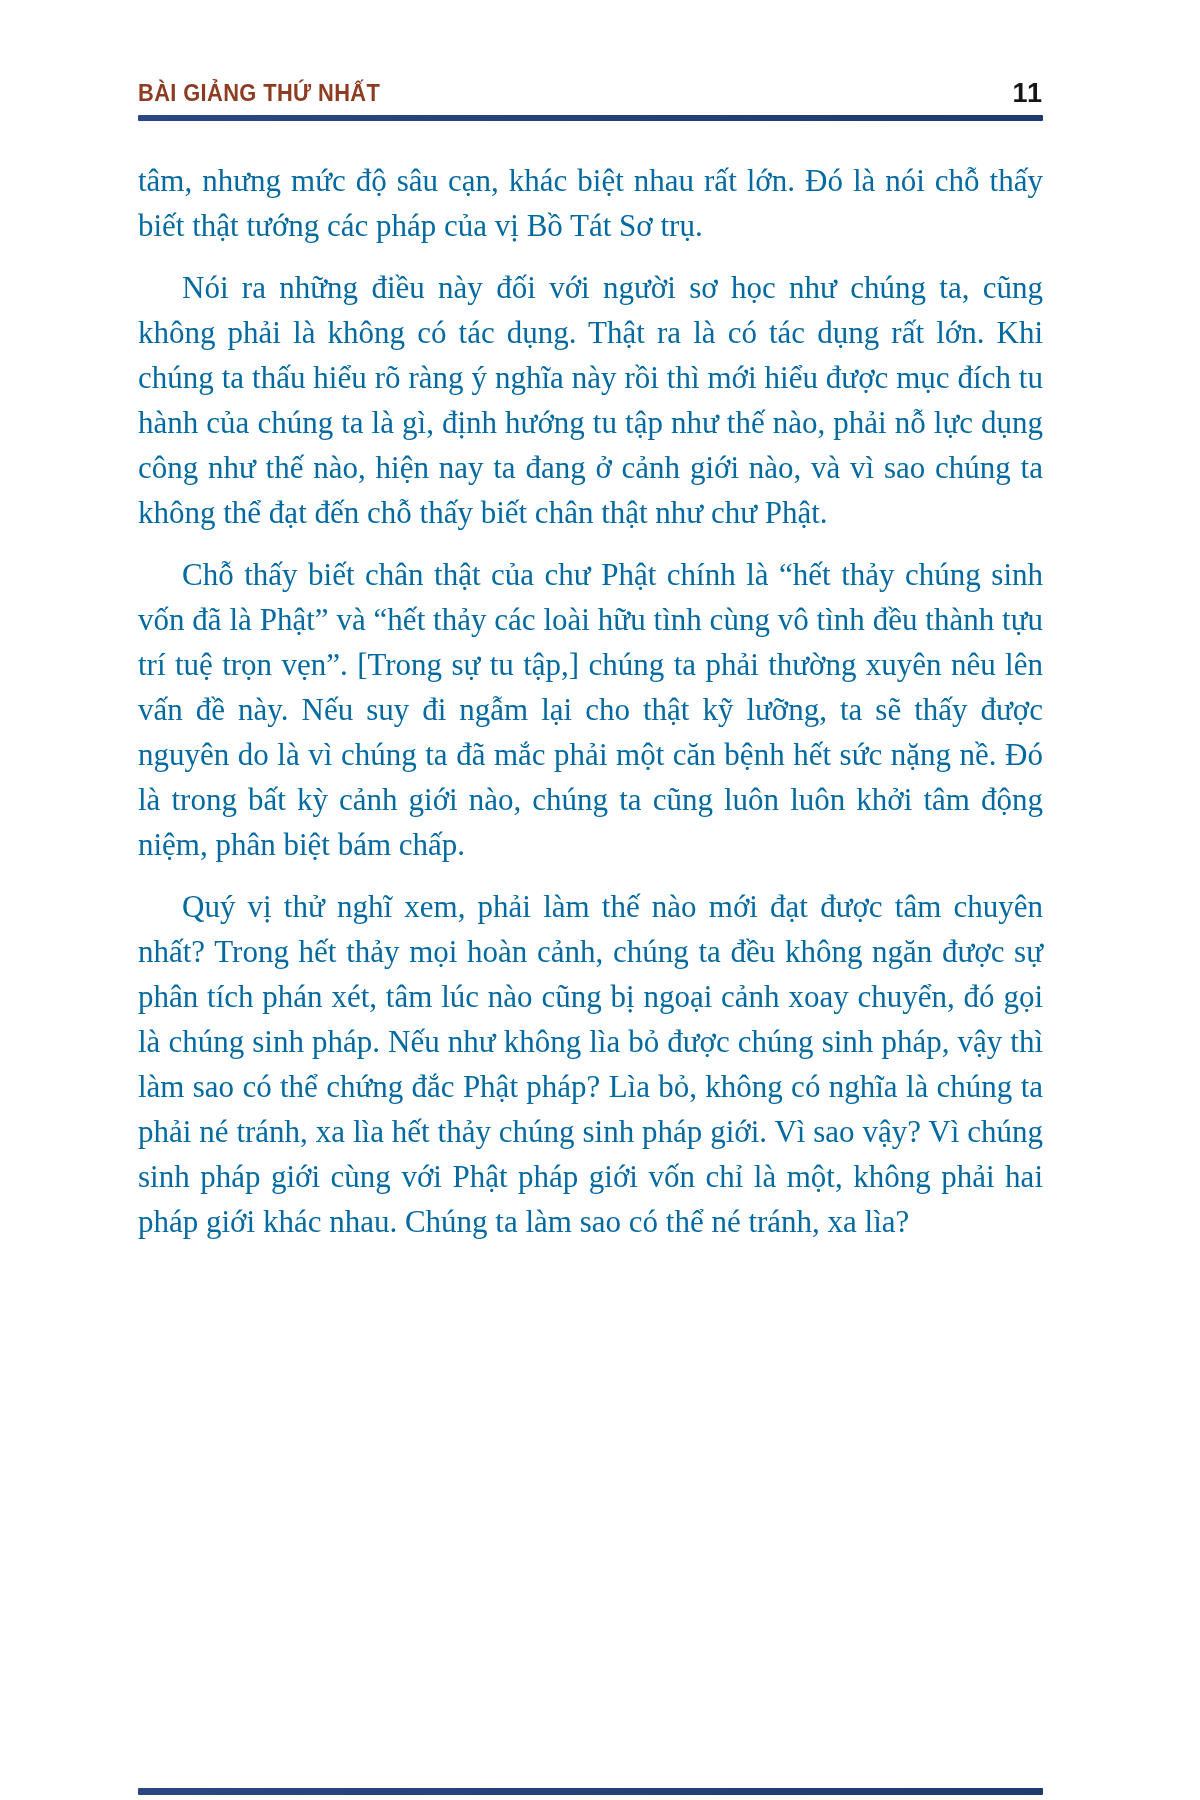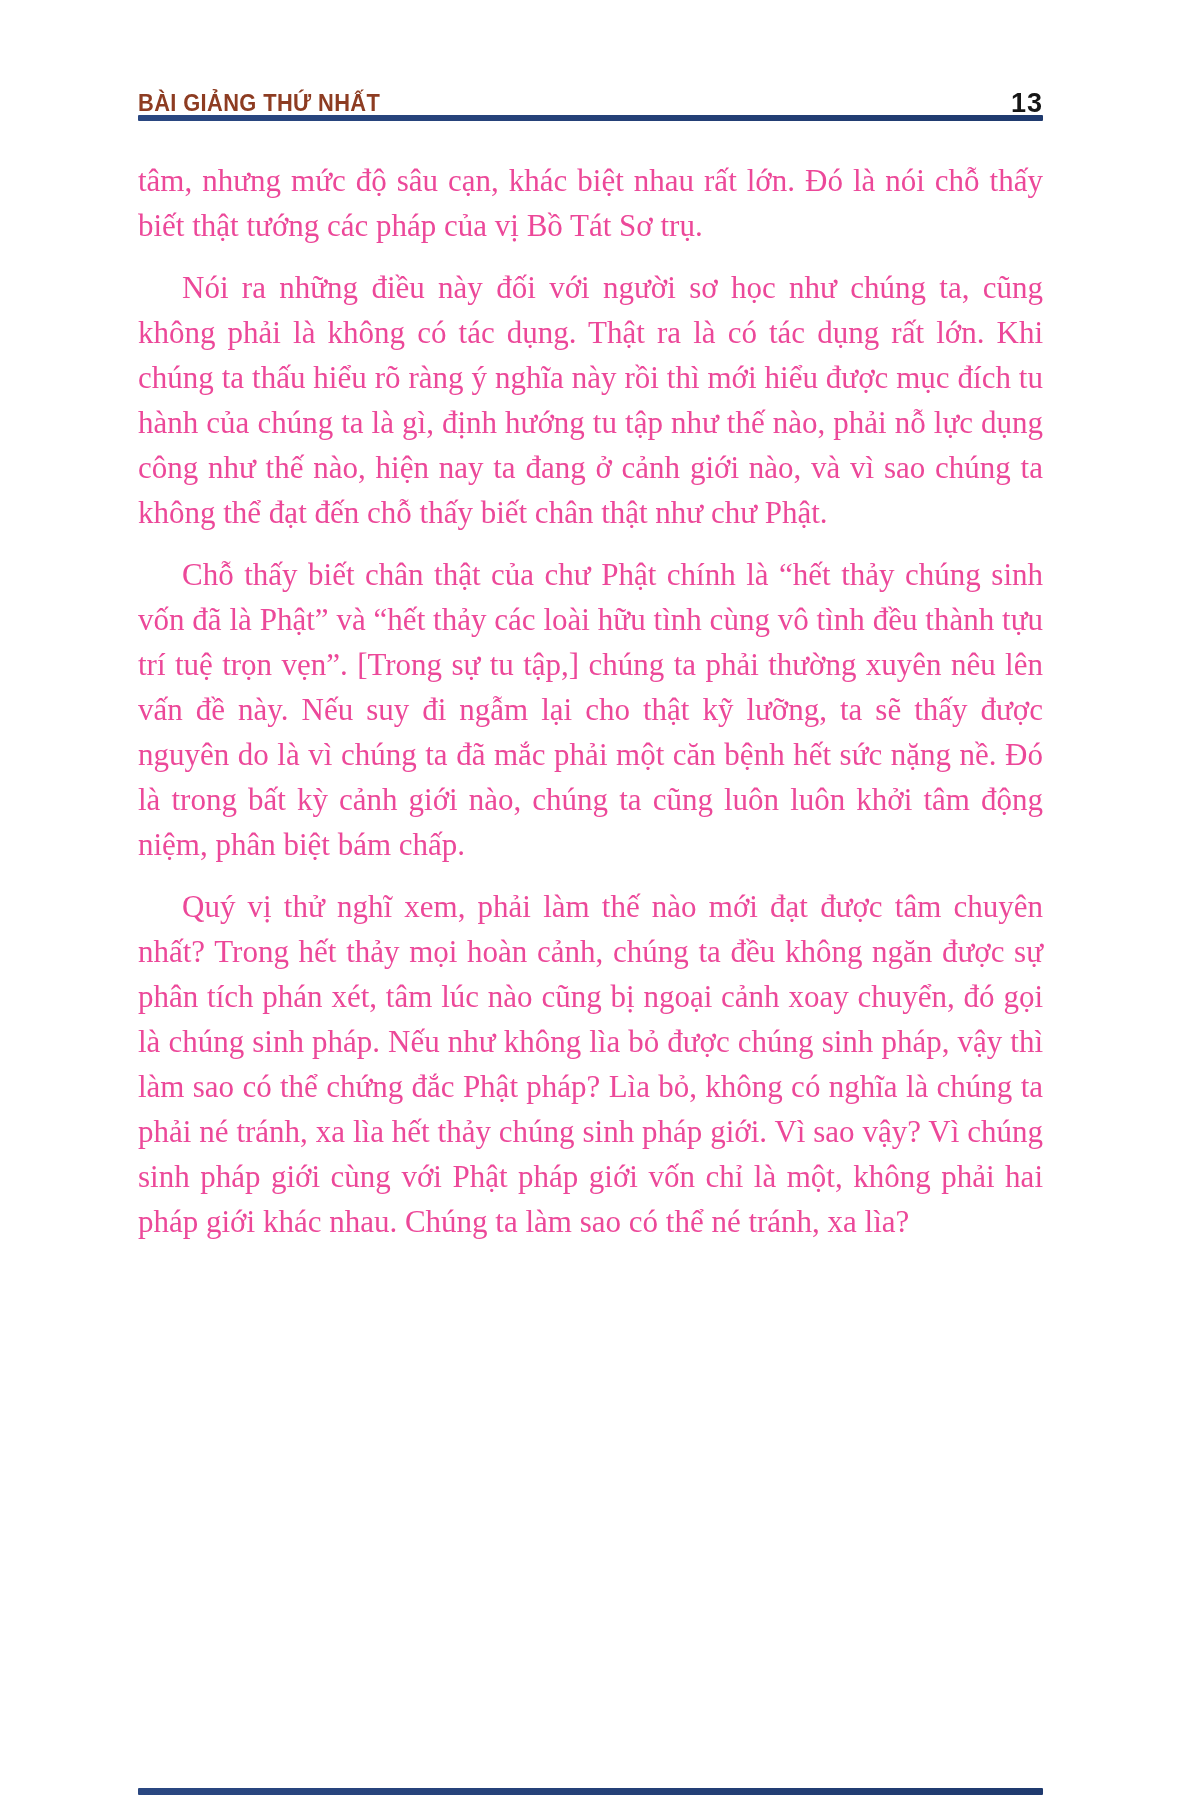--- a/index.html
+++ b/index.html
@@ -12,21 +12,21 @@
     width: 1200px;
     height: 1800px;
     background: #ffffff;
     overflow: hidden;
     font-family: "Liberation Serif", serif;
   }
   .page-header {
     position: absolute;
     left: 138px;
     width: 905px;
-    top: 90px;
+    top: 80px;
     display: flex;
     justify-content: space-between;
     align-items: flex-end;
   }
   .running-title {
     font-family: "Liberation Sans", sans-serif;
     font-weight: 700;
     font-size: 23px;
     letter-spacing: 0.4px;
     color: #8d3c22;
@@ -54,21 +54,21 @@
     background: linear-gradient(90deg, #2a4781, #1f3a6e);
     border-radius: 1px;
   }
   .page-body {
     position: absolute;
     left: 138px;
     width: 905px;
     top: 158px;
     font-size: 31px;
     line-height: 45px;
-    color: #ec4899;
+    color: #0369a1;
     text-align: justify;
   }
   .para {
     margin: 0 0 17px 0;
     text-indent: 44px;
   }
   .para.no-indent {
     text-indent: 0;
   }
   .footer-rule {
@@ -81,21 +81,21 @@
     border-radius: 1px;
   }
 </style>
 </head>
 <body>
 
 <div class="page">
 
   <div class="page-header">
     <span class="running-title">BÀI GIẢNG THỨ NHẤT</span>
-    <span class="page-number">13</span>
+    <span class="page-number">11</span>
   </div>
 
   <div class="header-rule"></div>
 
   <div class="page-body">
     <p class="para no-indent">tâm, nhưng mức độ sâu cạn, khác biệt nhau rất lớn. Đó là nói chỗ thấy biết thật tướng các pháp của vị Bồ Tát Sơ trụ.</p>
     <p class="para">Nói ra những điều này đối với người sơ học như chúng ta, cũng không phải là không có tác dụng. Thật ra là có tác dụng rất lớn. Khi chúng ta thấu hiểu rõ ràng ý nghĩa này rồi thì mới hiểu được mục đích tu hành của chúng ta là gì, định hướng tu tập như thế nào, phải nỗ lực dụng công như thế nào, hiện nay ta đang ở cảnh giới nào, và vì sao chúng ta không thể đạt đến chỗ thấy biết chân thật như chư Phật.</p>
     <p class="para">Chỗ thấy biết chân thật của chư Phật chính là “hết thảy chúng sinh vốn đã là Phật” và “hết thảy các loài hữu tình cùng vô tình đều thành tựu trí tuệ trọn vẹn”. [Trong sự tu tập,] chúng ta phải thường xuyên nêu lên vấn đề này. Nếu suy đi ngẫm lại cho thật kỹ lưỡng, ta sẽ thấy được nguyên do là vì chúng ta đã mắc phải một căn bệnh hết sức nặng nề. Đó là trong bất kỳ cảnh giới nào, chúng ta cũng luôn luôn khởi tâm động niệm, phân biệt bám chấp.</p>
     <p class="para">Quý vị thử nghĩ xem, phải làm thế nào mới đạt được tâm chuyên nhất? Trong hết thảy mọi hoàn cảnh, chúng ta đều không ngăn được sự phân tích phán xét, tâm lúc nào cũng bị ngoại cảnh xoay chuyển, đó gọi là chúng sinh pháp. Nếu như không lìa bỏ được chúng sinh pháp, vậy thì làm sao có thể chứng đắc Phật pháp? Lìa bỏ, không có nghĩa là chúng ta phải né tránh, xa lìa hết thảy chúng sinh pháp giới. Vì sao vậy? Vì chúng sinh pháp giới cùng với Phật pháp giới vốn chỉ là một, không phải hai pháp giới khác nhau. Chúng ta làm sao có thể né tránh, xa lìa?</p>
   </div>

